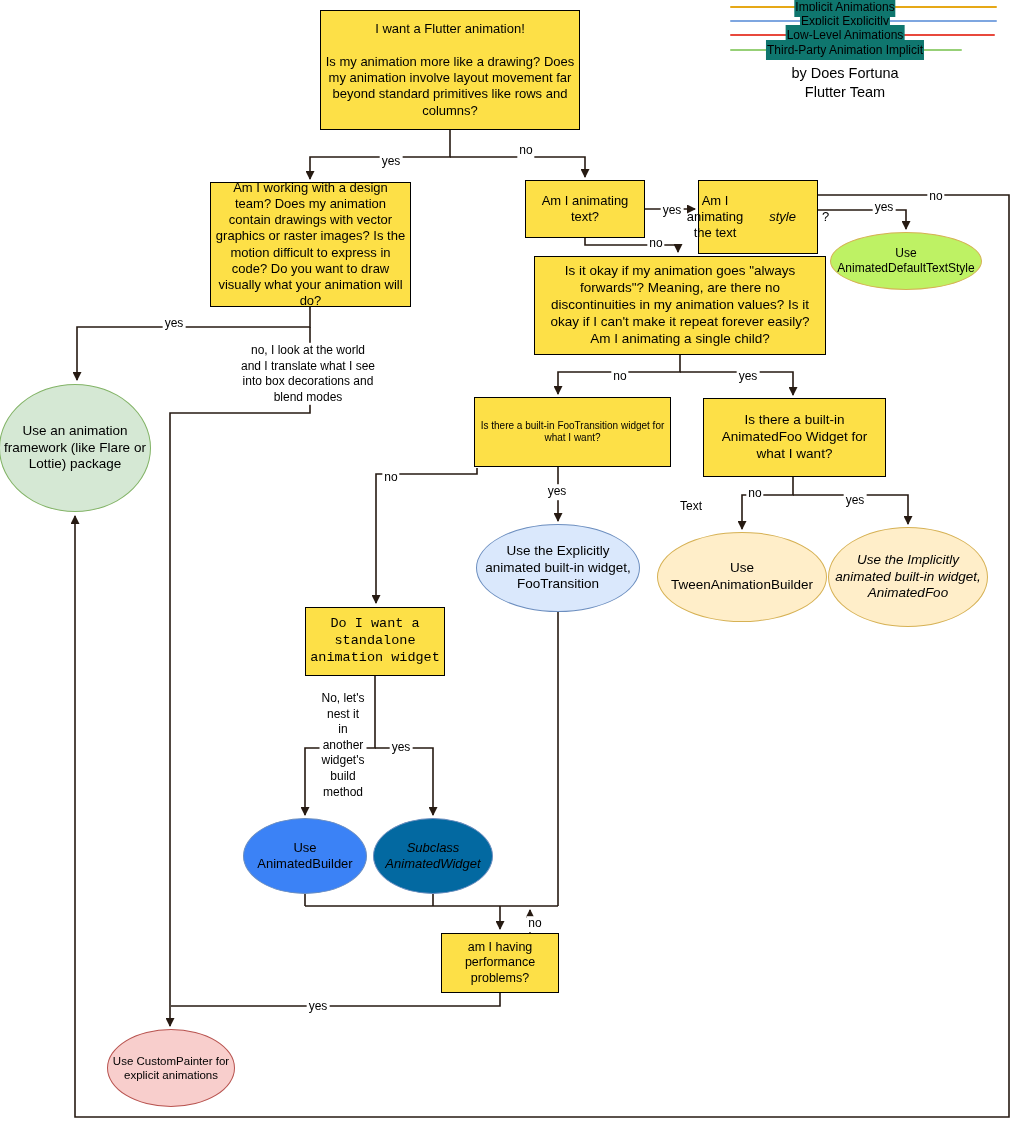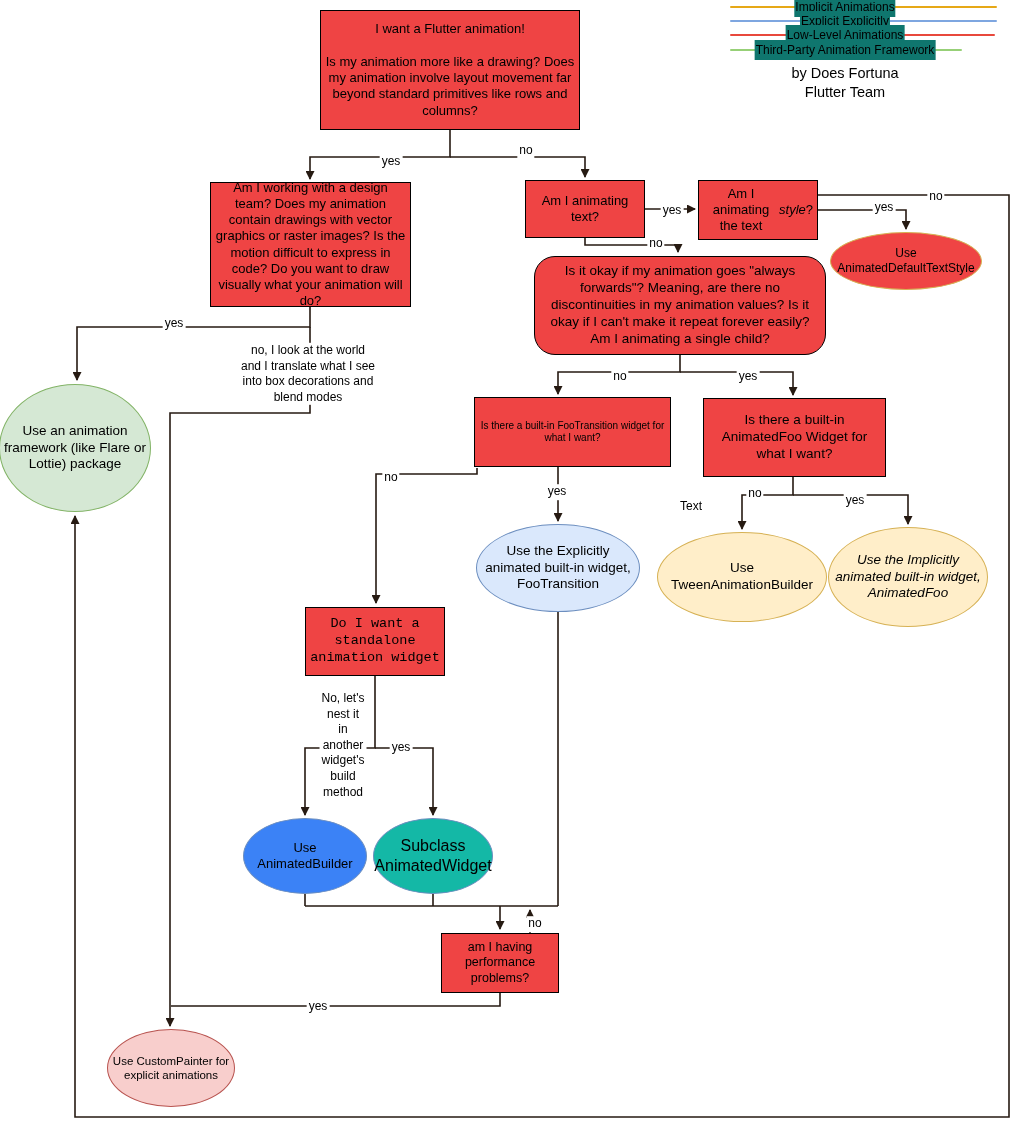--- a/index.html
+++ b/index.html
@@ -5,21 +5,21 @@
   html,body{margin:0;padding:0;background:#fff;}
   .canvas{
     position:relative;width:1019px;height:1125px;background:#fff;
     font-family:"Liberation Sans", sans-serif;color:#000;overflow:hidden;
   }
   .edges{position:absolute;left:0;top:0;z-index:1;}
   .node{
     position:absolute;box-sizing:border-box;display:flex;align-items:center;justify-content:center;
     text-align:center;white-space:pre-line;line-height:1.25;z-index:2;padding:2px 4px;
   }
-  .box{background:#ef4444;border:1.5px solid #000;}
+  .box{background:#fde047;border:1.5px solid #000;}
   .ellipse{border-radius:50%;border:1.5px solid #000;}
   .elabel{
     position:absolute;transform:translate(-50%,-50%);background:#fff;padding:0 2px;
     font-size:12px;line-height:1.3;text-align:center;white-space:pre-line;z-index:3;
   }
   .em{font-style:italic;}
   .legend-item{position:absolute;height:13px;z-index:2;}
   .legend-line{position:absolute;left:0;right:0;top:5.5px;height:2px;border-radius:1px;}
   .legend-label{
     position:absolute;left:115px;top:50%;transform:translate(-50%,-50%);
@@ -73,45 +73,45 @@
     <div class="legend-item" style="left:730px;top:14.5px;width:267px;">
       <span class="legend-line" style="background: rgb(126, 166, 224);"></span>
       <span class="legend-label">Explicit Explicitly</span>
     </div>
     <div class="legend-item" style="left:730px;top:28.5px;width:265px;">
       <span class="legend-line" style="background: rgb(232, 72, 60);"></span>
       <span class="legend-label">Low-Level Animations</span>
     </div>
     <div class="legend-item" style="left:730px;top:43px;width:232px;">
       <span class="legend-line" style="background: rgb(151, 208, 119);"></span>
-      <span class="legend-label">Third-Party Animation Framework</span>
+      <span class="legend-label">Third-Party Animation Implicit</span>
     </div>
     <div class="byline">by Does Fortuna
 Flutter Team</div>
   </div>
 
   <div class="node box" style="left:320px;top:10px;width:260px;height:120px;font-size:13px;">I want a Flutter animation!
 
 Is my animation more like a drawing? Does my animation involve layout movement far beyond standard primitives like rows and columns?</div>
   <div class="node box" style="left:210px;top:182px;width:201px;height:125px;font-size:13px;">Am I working with a design team? Does my animation contain drawings with vector graphics or raster images? Is the motion difficult to express in code? Do you want to draw visually what your animation will do?</div>
   <div class="node box" style="left:525px;top:180px;width:120px;height:58px;font-size:13px;">Am I animating text?</div>
-  <div class="node box" style="left:698px;top:180px;width:120px;height:60px;font-size:13px;"><span>Am I animating the text </span><span class="em">style</span><span>?</span></div>
-  <div class="node box" style="left:534px;top:256px;width:292px;height:99px;font-size:13.5px;border-radius:21px;">Is it okay if my animation goes "always forwards"? Meaning, are there no discontinuities in my animation values? Is it okay if I can't make it repeat forever easily? Am I animating a single child?</div>
+  <div class="node box" style="left:698px;top:180px;width:120px;height:74px;font-size:13px;gap:26px;"><span>Am I animating the text </span><span class="em">style</span><span>?</span></div>
+  <div class="node box" style="left:534px;top:256px;width:292px;height:99px;font-size:13.5px;">Is it okay if my animation goes "always forwards"? Meaning, are there no discontinuities in my animation values? Is it okay if I can't make it repeat forever easily? Am I animating a single child?</div>
   <div class="node box" style="left:474px;top:397px;width:197px;height:70px;font-size:10px;">Is there a built-in FooTransition widget for what I want?</div>
   <div class="node box" style="left:703px;top:398px;width:183px;height:79px;font-size:13.5px;text-align:center;">Is there a built-in AnimatedFoo Widget for what I want?</div>
   <div class="node box" style="left:305px;top:607px;width:140px;height:69px;font-size:13.5px;font-family:Liberation Mono, monospace;">Do I want a standalone animation widget</div>
   <div class="node box" style="left:441px;top:933px;width:118px;height:60px;font-size:12.5px;">am I having performance problems?</div>
 
   <div class="node ellipse" style="left: -1px; top: 384px; width: 152px; height: 128px; font-size: 13.5px; background: rgb(213, 232, 212); border-color: rgb(130, 179, 102);">Use an animation framework (like Flare or Lottie) package</div>
-  <div class="node ellipse" style="left: 830px; top: 232px; width: 152px; height: 58px; font-size: 12px; padding: 0px 1px; background: #ef4444; border-color: rgb(214, 177, 84);">Use AnimatedDefaultTextStyle</div>
+  <div class="node ellipse" style="left: 830px; top: 232px; width: 152px; height: 58px; font-size: 12px; padding: 0px 1px; background: #bef264; border-color: rgb(214, 177, 84);">Use AnimatedDefaultTextStyle</div>
   <div class="node ellipse" style="left: 476px; top: 524px; width: 164px; height: 88px; font-size: 13.5px; background: rgb(218, 232, 252); border-color: rgb(108, 142, 191);">Use the Explicitly animated built-in widget, FooTransition</div>
   <div class="node ellipse" style="left: 657px; top: 532px; width: 170px; height: 90px; font-size: 13.5px; background: rgb(255, 238, 201); border-color: rgb(214, 177, 84);">Use TweenAnimationBuilder</div>
   <div class="node ellipse" style="left: 828px; top: 527px; width: 160px; height: 100px; font-size: 13.5px; background: rgb(255, 238, 201); border-color: rgb(214, 177, 84); font-style: italic;">Use the Implicitly animated built-in widget, AnimatedFoo</div>
   <div class="node ellipse" style="left: 243px; top: 818px; width: 124px; height: 76px; font-size: 13px; background: #3b82f6; border-color: rgb(108, 142, 191);">Use AnimatedBuilder</div>
-  <div class="node ellipse" style="left: 373px; top: 818px; width: 120px; height: 76px; font-size: 16px; background: #14b8a6; border-color: rgb(108, 142, 191);">Subclass AnimatedWidget</div>
+  <div class="node ellipse" style="left: 373px; top: 818px; width: 120px; height: 76px; font-size: 13px; background: #0369a1; border-color: rgb(108, 142, 191); font-style: italic;">Subclass AnimatedWidget</div>
   <div class="node ellipse" style="left: 107px; top: 1029px; width: 128px; height: 78px; font-size: 11.5px; padding: 0px 1px; background: rgb(248, 206, 204); border-color: rgb(184, 84, 80);">Use CustomPainter for explicit animations</div>
 
   <div class="elabel" style="left:391px;top:162px;">yes</div>
   <div class="elabel" style="left:526px;top:151px;">no</div>
   <div class="elabel" style="left:174px;top:324px;">yes</div>
   <div class="elabel" style="left:308px;top:374px;">no, I look at the world
 and I translate what I see
 into box decorations and
 blend modes</div>
   <div class="elabel" style="left:672px;top:211px;">yes</div>

